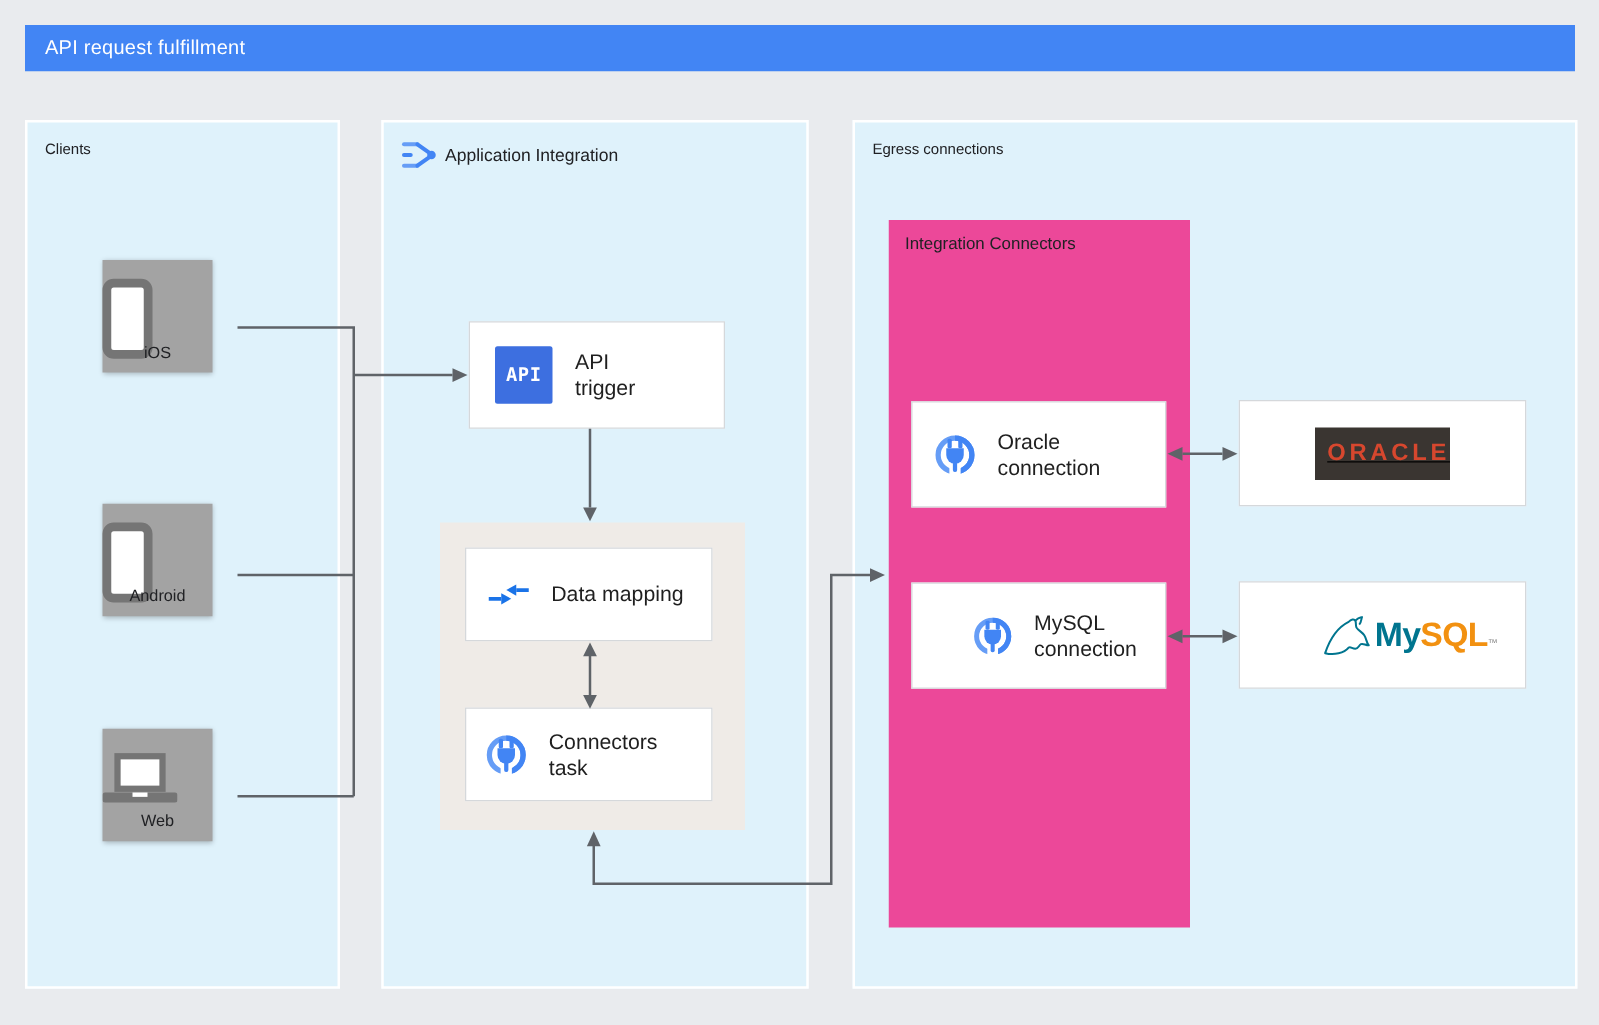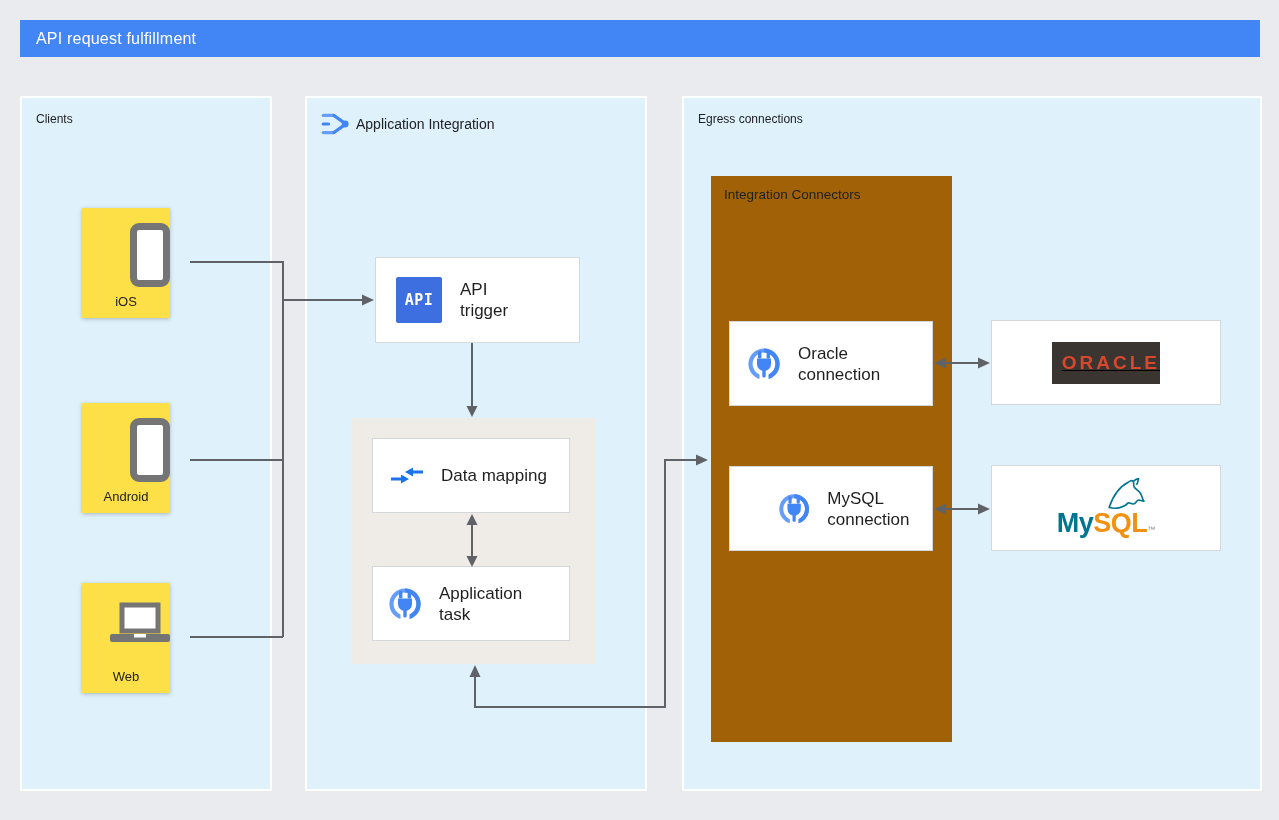--- a/index.html
+++ b/index.html
@@ -13,22 +13,22 @@
   .panel{position:absolute;background:#DFF2FB;border:2px solid #FFFFFF;box-sizing:border-box;}
   .panel-label{position:absolute;left:14px;top:14px;font-size:12px;color:#202124;}
 
   .panel-clients{left:20px;top:96px;width:252px;height:695px;}
   .panel-appint{left:305px;top:96px;width:342px;height:695px;}
   .panel-egress{left:682px;top:96px;width:580px;height:695px;}
 
   .appint-header{position:absolute;left:13px;top:11px;display:flex;align-items:center;gap:6px;}
   .appint-header .lbl{font-size:14px;color:#202124;}
 
-  .client-card{position:absolute;left:82px;width:88px;height:110px;background:#fde047;
-    box-shadow:0 1px 4px rgba(0,0,0,.25);display:flex;flex-direction:column;align-items:flex-end;}
+  .client-card{position:absolute;left:82px;width:88px;height:90px;background:#a3a3a3;
+    box-shadow:0 1px 4px rgba(0,0,0,.25);display:flex;flex-direction:column;align-items:flex-start;}
   .client-card .lbl{position:absolute;bottom:9px;font-size:13px;color:#202124;width:100%;text-align:center;}
   .phone{margin-top:15px;width:26px;height:50px;background:#FFFFFF;border:7px solid #757575;border-radius:9px;}
 
   .node{position:absolute;background:#FFFFFF;border:1px solid #D5D8DB;box-sizing:border-box;
     display:flex;align-items:center;}
   .node .lbl{font-size:17px;color:#1F1F1F;line-height:21px;}
 
   .node-api{left:375px;top:257px;width:205px;height:86px;}
   .api-badge{margin-left:20px;width:46px;height:46px;background:#3D6FE0;border-radius:2px;
     display:flex;align-items:center;justify-content:center;color:#FFFFFF;
@@ -36,34 +36,34 @@
   .node-api .lbl{margin-left:18px;width:80px;}
 
   .tasks-group{position:absolute;left:352px;top:418px;width:244px;height:246px;background:#EFEBE7;}
   .node-mapping{left:372px;top:438px;width:198px;height:75px;}
   .node-mapping .ic{margin-left:16px;}
   .node-mapping .lbl{margin-left:16px;}
   .node-connectors{left:372px;top:566px;width:198px;height:75px;}
   .node-connectors .ic{margin-left:14px;}
   .node-connectors .lbl{margin-left:16px;width:100px;}
 
-  .ic-panel{position:absolute;left:711px;top:176px;width:241px;height:566px;background:#a16207;}
+  .ic-panel{position:absolute;left:711px;top:176px;width:241px;height:566px;background:#ec4899;}
   .ic-panel .panel-label{font-size:13.5px;top:11px;left:13px;}
 
   .node-oracle-conn{left:729px;top:321px;width:204px;height:85px;}
   .node-mysql-conn{left:729px;top:466px;width:204px;height:85px;padding-left:31px;}
   .conn-node .ic{margin-left:16px;}
   .conn-node .lbl{margin-left:16px;width:110px;}
 
   .node-oracle-logo{left:991px;top:320px;width:230px;height:85px;justify-content:center;}
   .oracle-mark{width:108px;height:42px;background:#3A3531;display:flex;align-items:center;justify-content:flex-end;text-decoration:underline;}
   .oracle-mark span{color:#D7472E;font-size:19px;font-weight:bold;letter-spacing:3px;}
 
   .node-mysql-logo{left:991px;top:465px;width:230px;height:86px;justify-content:center;}
-  .mysql-mark{display:flex;flex-direction:column;align-items:center;}
+  .mysql-mark{display:flex;flex-direction:row;align-items:center;}
   .mysql-mark svg{margin-left:42px;margin-bottom:-4px;}
   .mysql-word{font-size:27px;font-weight:bold;letter-spacing:-.5px;}
   .mysql-word .my{color:#00758F;}
   .mysql-word .sql{color:#F29111;}
   .mysql-word .tm{font-size:8px;color:#8A8A8A;font-weight:normal;letter-spacing:0;}
 
   .overlay{position:absolute;left:0;top:0;pointer-events:none;}
 </style>
 </head>
 <body>
@@ -137,21 +137,21 @@
   <div class="node node-connectors">
     <svg class="ic" width="36" height="36" viewBox="0 0 36 36">
       <circle cx="18" cy="18" r="13.5" fill="none" stroke="#669DF6" stroke-width="4.2"></circle>
       <path d="M18,4.5 A13.5,13.5 0 0 1 18,31.5" fill="none" stroke="#4285F4" stroke-width="4.2"></path>
       <rect x="13.5" y="23" width="9" height="13" fill="#FFFFFF"></rect>
       <rect x="12" y="5" width="3.4" height="7.5" rx="1.2" fill="#4285F4"></rect>
       <rect x="20.6" y="5" width="3.4" height="7.5" rx="1.2" fill="#4285F4"></rect>
       <path d="M11,12.5 h14 v5.5 a7,7 0 0 1 -14,0 z" fill="#4285F4"></path>
       <rect x="16.3" y="23.5" width="3.4" height="8" rx="1.5" fill="#4285F4"></rect>
     </svg>
-    <div class="lbl">Application task</div>
+    <div class="lbl">Connectors task</div>
   </div>
 
   <div class="node conn-node node-oracle-conn">
     <svg class="ic" width="36" height="36" viewBox="0 0 36 36">
       <circle cx="18" cy="18" r="13.5" fill="none" stroke="#669DF6" stroke-width="4.2"></circle>
       <path d="M18,4.5 A13.5,13.5 0 0 1 18,31.5" fill="none" stroke="#4285F4" stroke-width="4.2"></path>
       <rect x="13.5" y="23" width="9" height="13" fill="#FFFFFF"></rect>
       <rect x="12" y="5" width="3.4" height="7.5" rx="1.2" fill="#4285F4"></rect>
       <rect x="20.6" y="5" width="3.4" height="7.5" rx="1.2" fill="#4285F4"></rect>
       <path d="M11,12.5 h14 v5.5 a7,7 0 0 1 -14,0 z" fill="#4285F4"></path>

